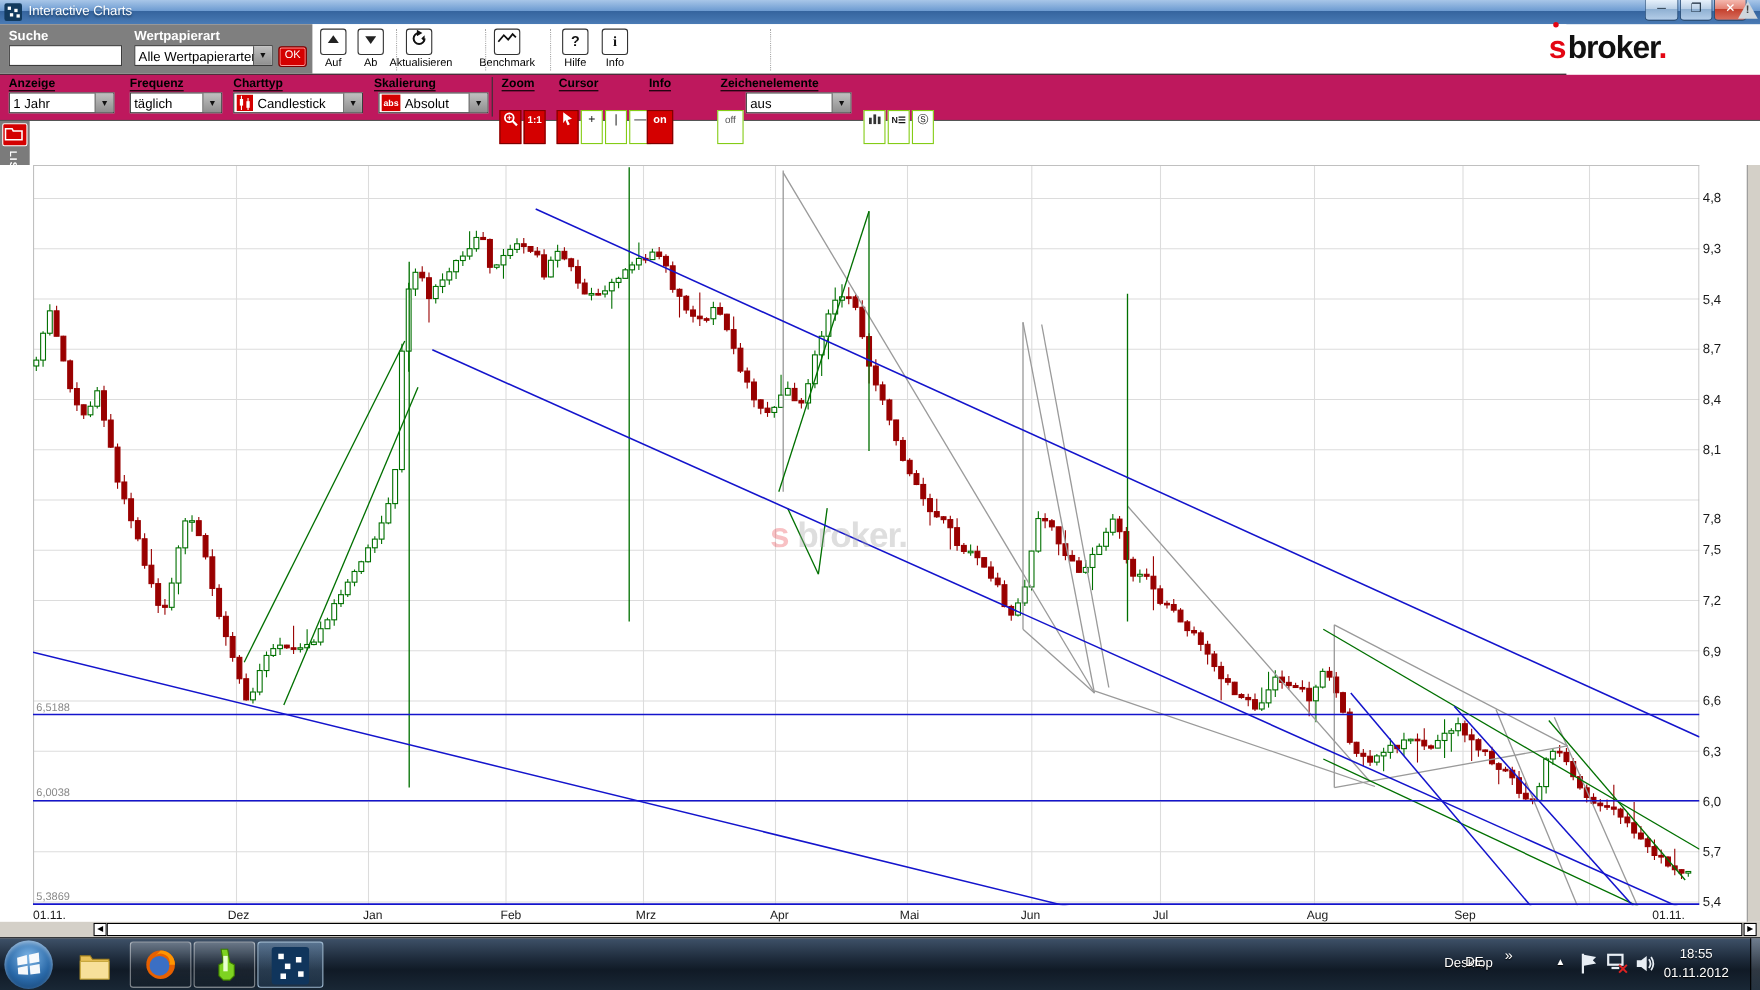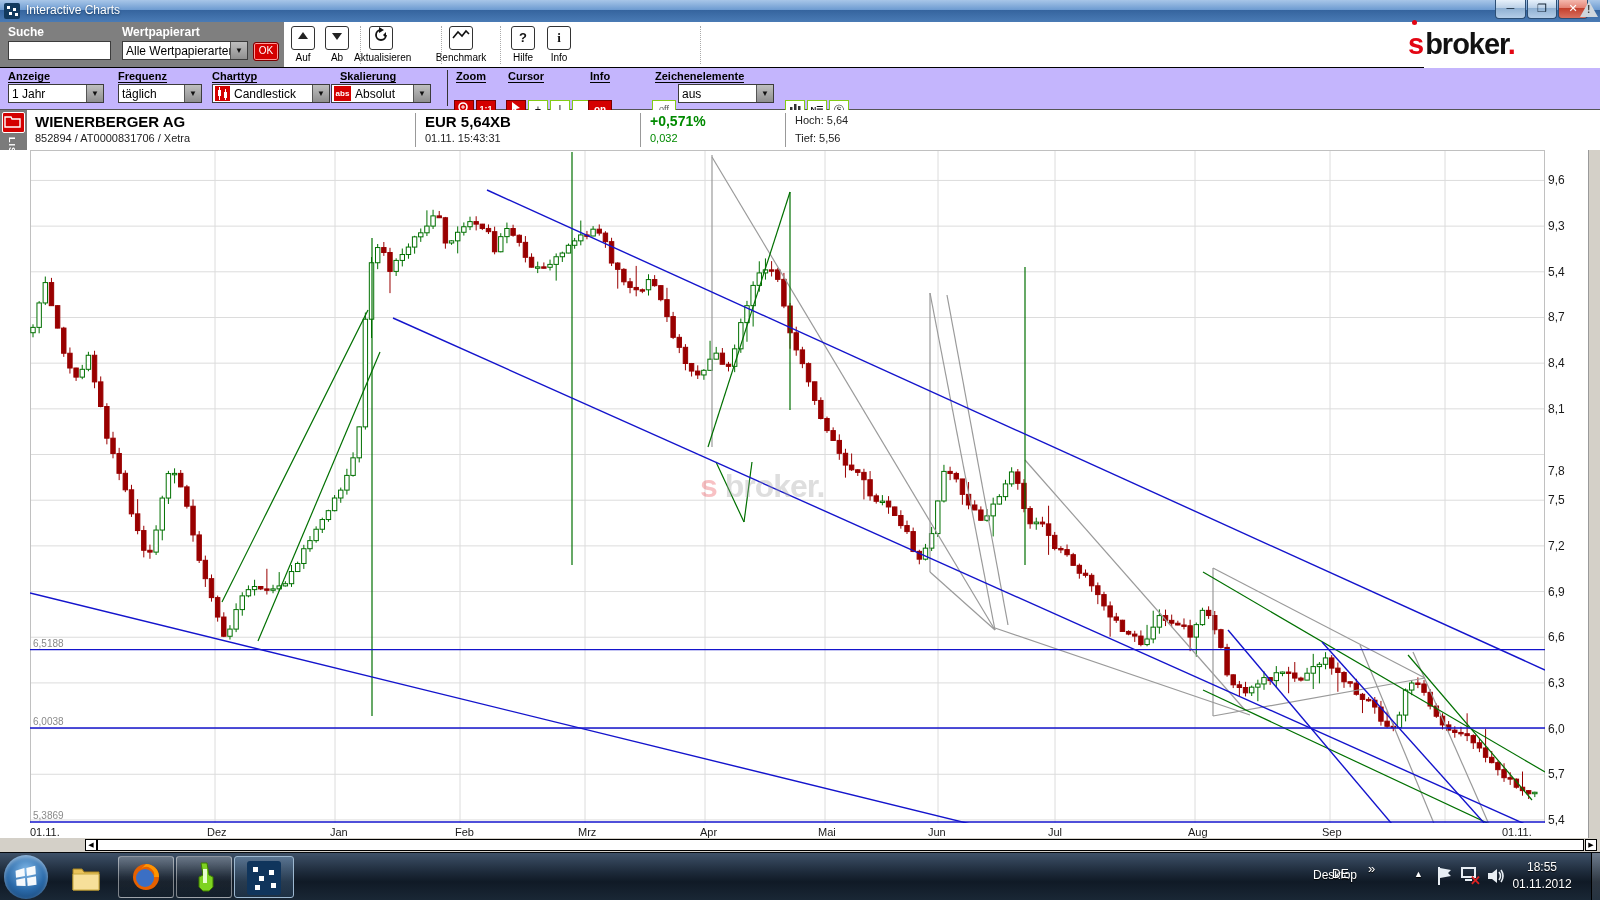--- a/index.html
+++ b/index.html
@@ -32,21 +32,21 @@
   .tbtn .box{margin:0 auto;width:22px;height:22px;border:1px solid #333;border-radius:3px;background:#fff;
     font-size:13px;font-weight:bold;line-height:21px;color:#111;}
   .tbtn .cap{font-size:10px;color:#000;margin-top:2px;white-space:nowrap;}
   .tsep{position:absolute;top:4px;height:38px;border-left:1px dotted #aaa;}
   
   .sblogo{position:absolute;top:6px;font-size:29px;font-weight:bold;letter-spacing:-1px;color:#111;white-space:nowrap;}
   .sblogo .s{color:#e30613;position:relative;margin-right:2px;}
   .sblogo .s i{position:absolute;left:4px;top:-8px;width:5px;height:5px;background:#e30613;border-radius:50%;}
   .sblogo .dot{color:#e30613;}
   
-  #toolbar2{position:absolute;left:0;top:68px;width:1600px;height:41px;background:#c4b5fd;border-bottom:1px solid #555;}
+  #toolbar2{position:absolute;left:0;top:68px;width:1600px;height:41px;background:#be185d;border-bottom:1px solid #555;}
   .t2label{position:absolute;top:2px;font-size:11px;font-weight:bold;color:#000;white-space:nowrap;}
   .t2label:after{content:"";display:block;height:1px;background:#000;margin-top:0px;}
   .minibtn{position:absolute;top:32px;width:20px;height:31px;border:1px solid #84cc16;background:#fff;box-sizing:border-box;
     text-align:center;font-size:11px;line-height:17px;color:#111;}
   .minibtn.red{background:#d40000;border-color:#7a0000;color:#fff;font-weight:bold;}
   
   #infobar{position:absolute;left:27px;top:110px;width:1573px;height:40px;background:#fff;border-bottom:1px solid #aaa;}
   .iname{position:absolute;left:8px;top:3px;font-size:15px;font-weight:bold;color:#000;}
   .isub{position:absolute;left:8px;top:22px;font-size:11px;color:#222;}
   .ivdiv{position:absolute;top:3px;height:34px;border-left:1px solid #999;}
@@ -179,21 +179,21 @@
           <rect width="15" height="15" fill="#d40000"></rect>
           <rect x="3" y="4" width="3" height="6" fill="#fff"></rect>
           <line x1="4.5" y1="1" x2="4.5" y2="14" stroke="#fff"></line>
           <rect x="9" y="6" width="3" height="6" fill="#fff"></rect>
           <line x1="10.5" y1="3" x2="10.5" y2="14" stroke="#fff"></line>
         </svg>
       <span class="dtext" style="left:21px">Candlestick</span>
       <span class="dbtn">▼</span>
       </div>
     <div class="t2label" style="left:340px;">Skalierung</div>
-    <div class="dd" style="left:331px;top:16px;width:100px;padding-left:12px;">
+    <div class="dd" style="left:344px;top:16px;width:100px;padding-left:12px;">
       <span style="position:absolute;left:2px;top:1px;width:17px;height:15px;background:#d40000;color:#fff;font-size:8px;font-weight:bold;text-align:center;line-height:15px;">abs</span>
       <span class="dtext" style="left:23px">Absolut</span>
       <span class="dbtn">▼</span>
       </div>
     <div style="position:absolute;left:447px;top:2px;height:36px;border-left:1px solid #333;"></div>
     <div class="t2label" style="left:456px;">Zoom</div>
     <div class="minibtn red" style="left:454px;">
       <svg width="14" height="14" viewBox="0 0 14 14">
           <circle cx="6" cy="6" r="4" fill="none" stroke="#fff" stroke-width="1.6"></circle>
           <line x1="9" y1="9" x2="13" y2="13" stroke="#fff" stroke-width="2"></line>
@@ -220,33 +220,20 @@
     <div class="minibtn" style="left:785px;">
       <svg width="12" height="12">
           <rect x="1" y="6" width="2.5" height="6" fill="#333"></rect>
           <rect x="5" y="3" width="2.5" height="9" fill="#333"></rect>
           <rect x="9" y="5" width="2.5" height="7" fill="#333"></rect>
         </svg></div>
     <div class="minibtn" style="left:807px;font-size:8px;font-weight:bold;">N☰</div>
     <div class="minibtn" style="left:829px;font-size:10px;">Ⓢ</div>
   </div>
 
-  <div id="infobar">
-    <div class="iname">WIENERBERGER AG</div>
-    <div class="isub">852894 / AT0000831706 / Xetra</div>
-    <div class="ivdiv" style="left:388px;"></div>
-    <div class="iname" style="left:398px;">EUR 5,64XB</div>
-    <div class="isub" style="left:398px;">01.11. 15:43:31</div>
-    <div class="ivdiv" style="left:613px;"></div>
-    <div class="iname green" style="left:623px;font-size:14px;">+0,571%</div>
-    <div class="isub green" style="left:623px;">0,032</div>
-    <div class="ivdiv" style="left:758px;"></div>
-    <div class="isub" style="left:768px;top:4px;">Hoch: 5,64</div>
-    <div class="isub" style="left:768px;">Tief: 5,56</div>
-  </div>
 
   <div id="sidebar">
       <div class="sbitem" style="top: 2px;">
         <div class="sbicon"><svg width="19" height="17">
             <path d="M2 4 L8 4 L9 6 L17 6 L17 14 L2 14 Z" fill="none" stroke="#fff" stroke-width="1.4"></path>
           </svg></div>
         <div class="sblabel">LISTEN / DEPOT</div>
       </div>
       <div class="sbitem" style="top: 118px;">
         <div class="sbicon"><svg width="19" height="17">
@@ -835,21 +822,21 @@
         <line x1="457" y1="40" x2="1515" y2="520" stroke="#1414cc" stroke-width="1.4"></line>
         <line x1="363" y1="168" x2="1515" y2="683" stroke="#1414cc" stroke-width="1.4"></line>
         <line x1="0" y1="443" x2="965" y2="680" stroke="#1414cc" stroke-width="1.4"></line>
         <line x1="1198" y1="480" x2="1378" y2="693" stroke="#1414cc" stroke-width="1.4"></line>
         <line x1="1292" y1="492" x2="1472" y2="693" stroke="#1414cc" stroke-width="1.4"></line>
         <line x1="0" y1="499.6035294117648" x2="1515" y2="499.6035294117648" stroke="#1414cc" stroke-width="1.4"></line>
         <line x1="0" y1="578.0186877828055" x2="1515" y2="578.0186877828055" stroke="#1414cc" stroke-width="1.4"></line>
         <line x1="0" y1="671.9493891402715" x2="1515" y2="671.9493891402715" stroke="#1414cc" stroke-width="1.4"></line>
       </svg>
     <div id="watermark"><span class="ws">s</span> <span>broker.</span></div>
-  <div class="ylab" style="top: 23.4525px;">9,6</div>
+  <div class="ylab" style="top: 23.4525px;">4,8</div>
       <div class="ylab" style="top: 69.1312px;">9,3</div>
       <div class="ylab" style="top: 114.81px;">5,4</div>
       <div class="ylab" style="top: 160.489px;">8,7</div>
       <div class="ylab" style="top: 206.167px;">8,4</div>
       <div class="ylab" style="top: 251.846px;">8,1</div>
       <div class="ylab" style="top: 314px;">7,8</div>
       <div class="ylab" style="top: 343.204px;">7,5</div>
       <div class="ylab" style="top: 388.882px;">7,2</div>
       <div class="ylab" style="top: 434.561px;">6,9</div>
       <div class="ylab" style="top: 480.24px;">6,6</div>

